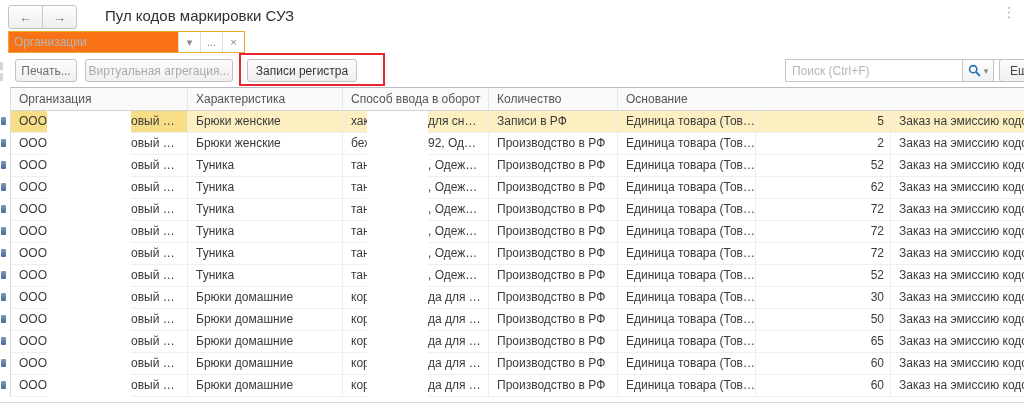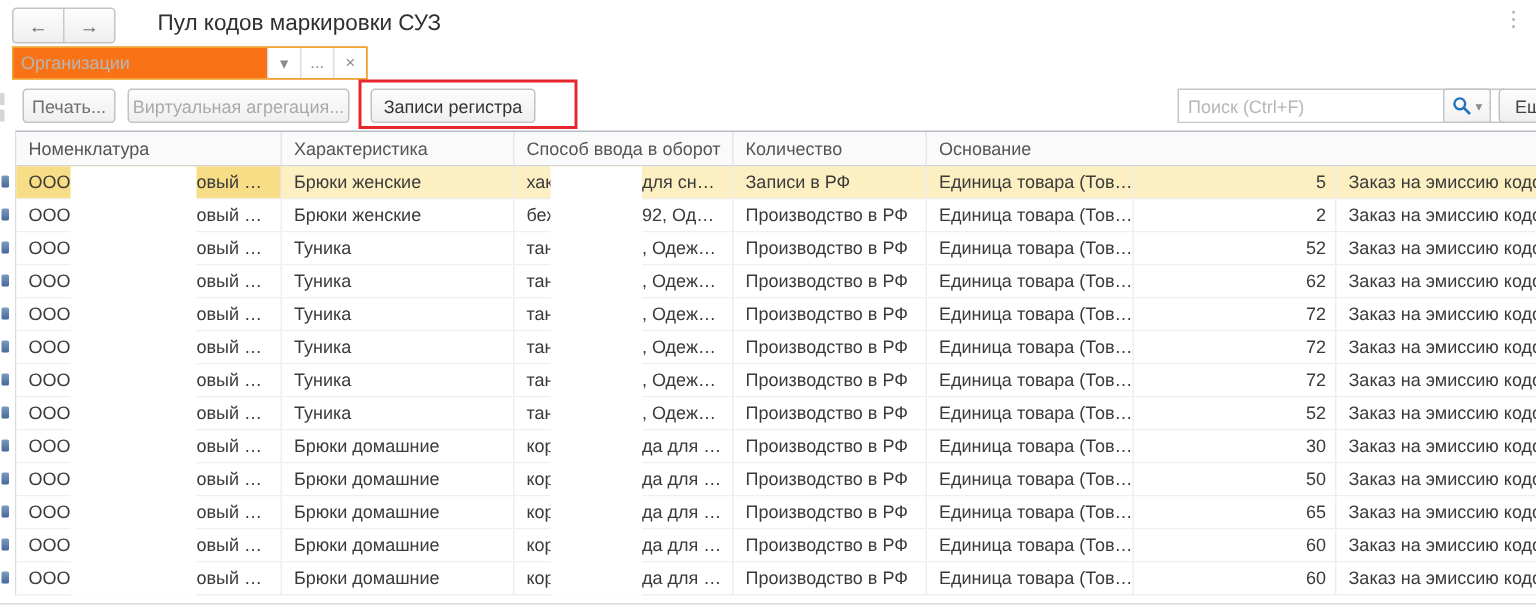--- a/index.html
+++ b/index.html
@@ -127,21 +127,21 @@
       <circle cx="5.2" cy="5.2" r="3.6" fill="none" stroke="#2273b8" stroke-width="1.6"></circle>
       <line x1="8" y1="8" x2="12" y2="12" stroke="#2273b8" stroke-width="1.8"></line>
     </svg>
     <span class="dd">▾</span>
   </div>
   <div class="cmd-btn btn-more">Ещ</div>
 
   <div class="grid">
     <div class="thead">
       <div class="tr">
-        <div class="th">Номенклатура</div>
+        <div class="th">Организация</div>
         <div class="th">Характеристика</div>
         <div class="th">Способ ввода в оборот</div>
         <div class="th">Количество</div>
         <div class="th">Основание</div>
       </div>
     </div>
     <div class="tbody">
 
         <div class="tr selected">
           <div class="td c-org">

